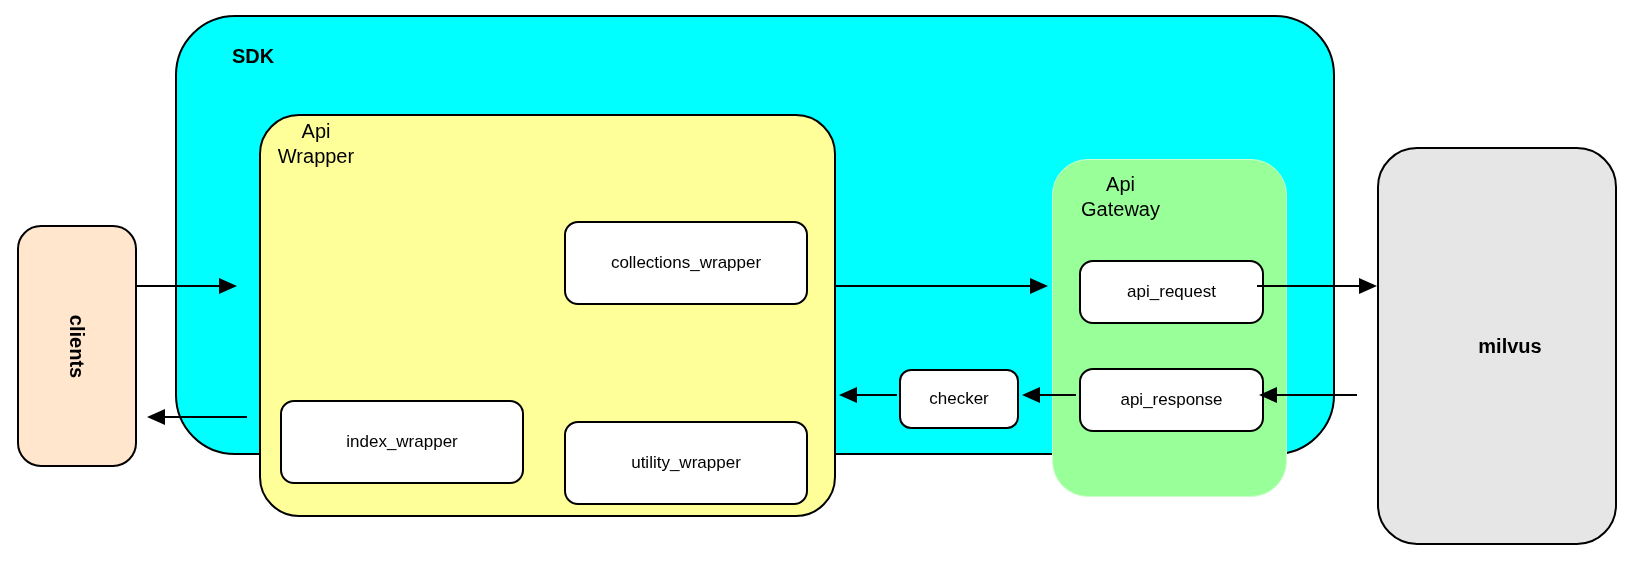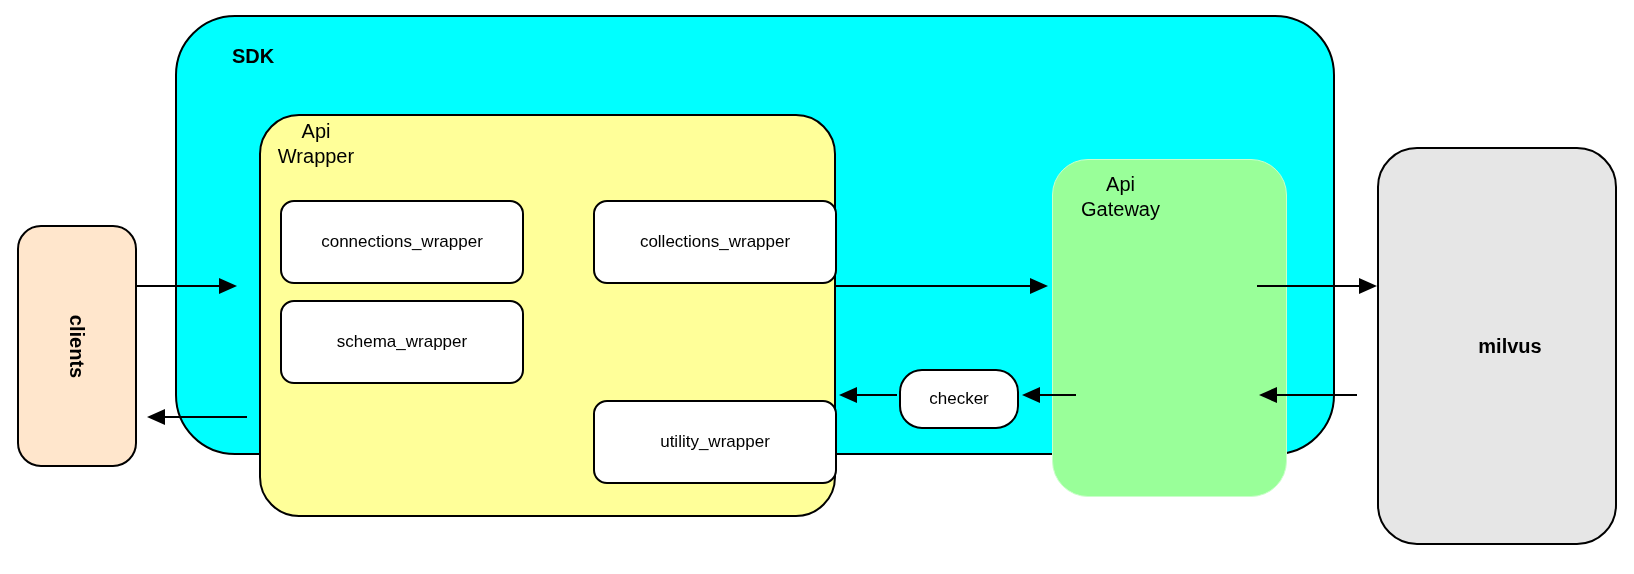--- a/index.html
+++ b/index.html
@@ -52,21 +52,21 @@
   #api-wrapper-label { left: 9px; top: 3px; width: 92px; }
 
   .wrapper-box {
     position: absolute; width: 240px; height: 80px;
     background: #ffffff; border: 2px solid var(--border, #000);
     border-radius: 14px;
     display: flex; align-items: center; justify-content: center;
     font-size: 17px; white-space: nowrap;
   }
   .col1 { left: 19px; }
-  .col2 { left: 332px; }
+  .col2 { left: 303px; margin-top: 21px; }
   .row1 { top: 84px; }
   .row2 { top: 184px; }
   .row3 { top: 284px; }
 
   
   #api-gateway {
     left: 875px; top: 142px; width: 235px; height: 338px;
     background: var(--api-gateway-fill, #99FF99);
     border: 1px solid #caffca;
     border-radius: 36px;
@@ -80,21 +80,21 @@
     display: flex; align-items: center; justify-content: center;
     font-size: 17px; white-space: nowrap;
   }
   #api-request  { top: 100px; }
   #api-response { top: 208px; }
 
   
   #checker {
     left: 722px; top: 352px; width: 120px; height: 60px;
     background: #ffffff; border: 2px solid var(--border, #000);
-    border-radius: 23px;
+    border-radius: 12px;
     display: flex; align-items: center; justify-content: center;
     font-size: 17px;
   }
 
   
   #milvus {
     left: 1377px; top: 147px; width: 240px; height: 398px;
     background: var(--milvus-fill, #E6E6E6);
     border-radius: 40px;
     display: flex; align-items: center; justify-content: center;
@@ -129,38 +129,41 @@
   </div>
 
   <div class="box bordered" id="sdk">
     <div id="sdk-label">SDK</div>
 
     <div class="box bordered" id="api-wrapper">
       <div class="two-line-label" id="api-wrapper-label">
         <div>Api</div>
         <div>Wrapper</div>
       </div>
-      <div class="wrapper-box col1 row1">
-        <span>connections_wrapper</span>
-      </div>
       <div class="wrapper-box col2 row1">
         <span>collections_wrapper</span>
       </div>
-      <div class="wrapper-box col1 row2">
-        <span>schema_wrapper</span>
+      <div class="wrapper-box col1 row3">
+        <span>index_wrapper</span>
       </div>
       <div class="wrapper-box col2 row3">
         <span>utility_wrapper</span>
       </div>
     </div>
 
     <div class="box" id="api-gateway">
       <div class="two-line-label" id="api-gateway-label">
         <div>Api</div>
         <div>Gateway</div>
+      </div>
+      <div class="gateway-box" id="api-request">
+        <span>api_request</span>
+      </div>
+      <div class="gateway-box" id="api-response">
+        <span>api_response</span>
       </div>
     </div>
 
     <div class="box" id="checker">
       <span>checker</span>
     </div>
   </div>
 
   <div class="box bordered" id="milvus">
     <span class="label">milvus</span>

